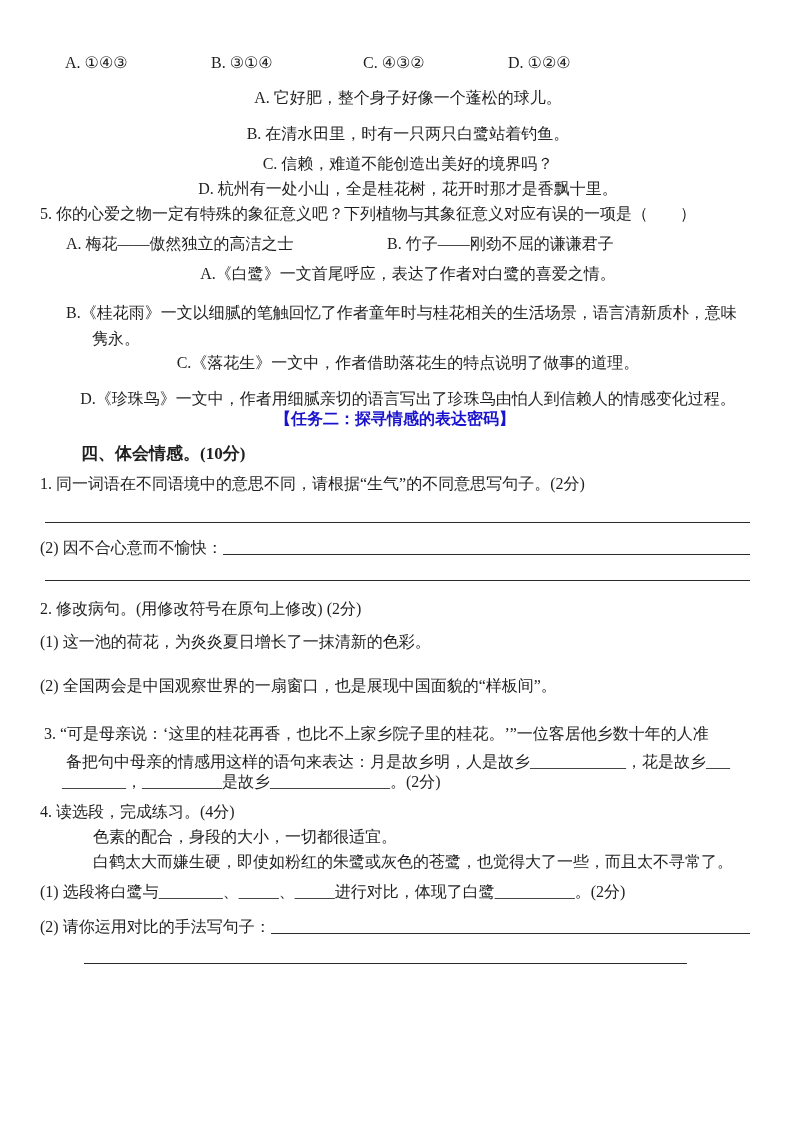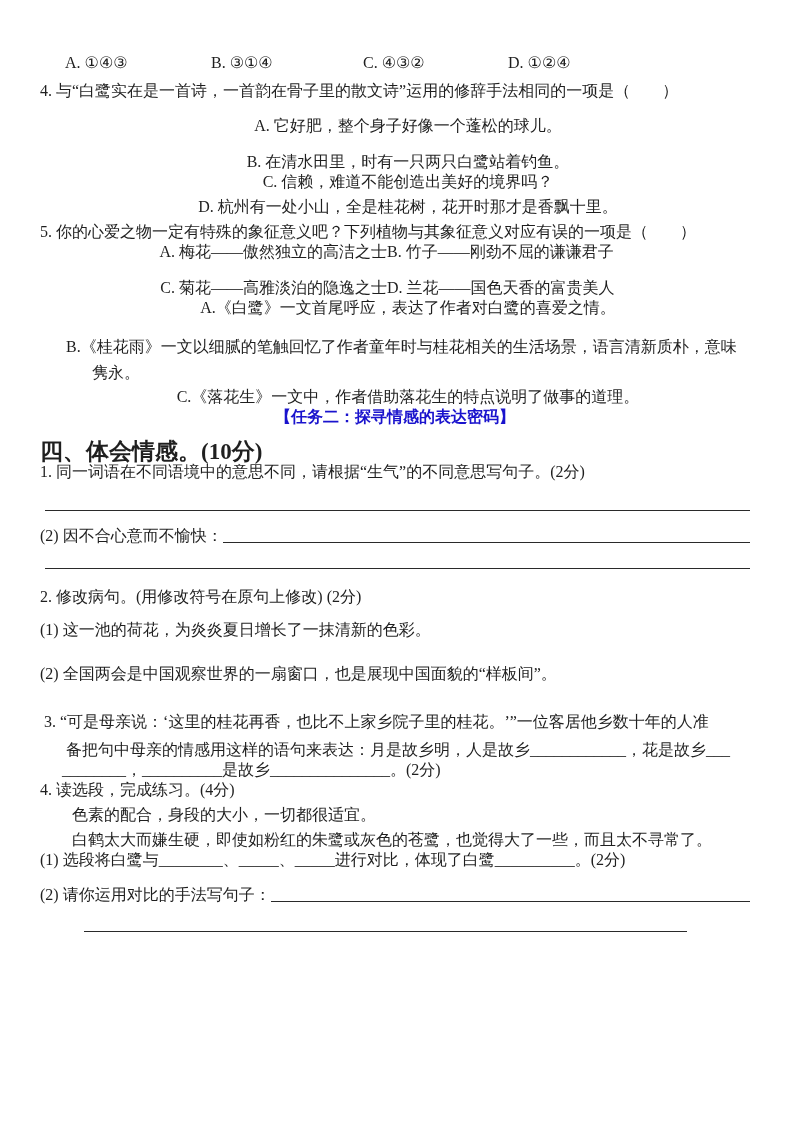--- a/index.html
+++ b/index.html
@@ -8,82 +8,78 @@
     width:793px;height:1015px;
     box-sizing:border-box;
     padding:53px 43px 0 40px;
     background:#ffffff;
     font-family:"Liberation Serif","DejaVu Serif",serif;
     font-size:16px;
     color:#1f1f1f;
     overflow:hidden;
   }
   .row{line-height:20px;white-space:nowrap;}
-  .m1{margin-top:1px}.m4{margin-top:4px}.m5{margin-top:5px}.m6{margin-top:0}
+  .m1{margin-top:1px}.m4{margin-top:4px}.m5{margin-top:5px}.m6{margin-top:10px}
   .m7{margin-top:16px}.m8{margin-top:8px}.m13{margin-top:13px}.m14{}
   .m15{margin-top:15px}.m18{margin-top:18px}.m22{margin-top:22px}.m24{margin-top:24px}
   .m26{margin-top:26px}.m28{margin-top:28px}
 
   .choices{display:flex;margin-left:25px;}
   .choices span{display:inline-block;}
   .c1{width:146px}.c2{width:152px}.c3{width:145px}
 
   .indent-opt{margin-left:26px;text-align:center;}
   .two-col{display:flex;margin-left:26px;}
-  .two-col .col1{width:321px;display:inline-block;text-align:right;}
+  .two-col .col1{width:321px;display:inline-block;}
 
   .hang{margin-left:0;padding-left:52px;text-indent:-26px;line-height:26px;}
 
   .banner{text-align:center;font-weight:bold;color:#1a13cd;}
-  .sec-title{font-weight:bold;font-size:23px;}
+  .sec-title{font-weight:bold;font-size:17px;margin-left:41px;}
 
   .fill-row{display:flex;}
   .fill-row .lbl{white-space:nowrap;}
   .fill{flex:1;border-bottom:1px solid #2a2a2a;margin-bottom:3px;}
 
   .rule{height:0;border-bottom:1px solid #2a2a2a;}
   .rule-full{margin-left:5px;}
   .rule-last{margin-left:44px;width:603px;}
 
   .q3l1{margin-left:4px;}
   .q3l2{margin-left:26px;}
   .q3l3{margin-left:22px;}
-  .passage{margin-left:32px;}
+  .passage{margin-left:53px;}
 </style>
 </head>
 <body>
 
 <div id="page">
 
   <div class="row choices">
     <span class="c1">A. ①④③</span>
     <span class="c2">B. ③①④</span>
     <span class="c3">C. ④③②</span>
     <span>D. ①②④</span>
   </div>
 
-  <div class="row m8">4. 与“白鹭实在是一首诗，一首韵在骨子里的散文诗”运用的修辞手法相同的一项是（　　）</div>
   <div class="row m15 indent-opt">A. 它好肥，整个身子好像一个蓬松的球儿。</div>
   <div class="row m7 indent-opt">B. 在清水田里，时有一只两只白鹭站着钓鱼。</div>
   <div class="row m6 indent-opt">C. 信赖，难道不能创造出美好的境界吗？</div>
   <div class="row m5 indent-opt">D. 杭州有一处小山，全是桂花树，花开时那才是香飘十里。</div>
 
   <div class="row m5">5. 你的心爱之物一定有特殊的象征意义吧？下列植物与其象征意义对应有误的一项是（　　）</div>
   <div class="row m6 two-col">
     <span class="col1">A. 梅花——傲然独立的高洁之士</span>
     <span>B. 竹子——刚劲不屈的谦谦君子</span>
   </div>
-  <div class="row m7 two-col">
-    <span class="col1">C. 菊花——高雅淡泊的隐逸之士</span>
-    <span>D. 兰花——国色天香的富贵美人</span>
-  </div>
 
   <div class="row m6 indent-opt">A.《白鹭》一文首尾呼应，表达了作者对白鹭的喜爱之情。</div>
   <div class="row m7 hang"><span>B.《桂花雨》一文以细腻的笔触回忆了作者童年时与桂花相关的生活场景，语言清新质朴，意味</span><br><span>隽永。</span></div>
   <div class="row m1 indent-opt">C.《落花生》一文中，作者借助落花生的特点说明了做事的道理。</div>
+  <div class="row m7 indent-opt">D.《珍珠鸟》一文中，作者用细腻亲切的语言写出了珍珠鸟由怕人到信赖人的情感变化过程。</div>
 
   <div class="row m14 banner">【任务二：探寻情感的表达密码】</div>
 
   <div class="row m15 sec-title">四、体会情感。(10分)</div>
 
   <div class="row m6">1. 同一词语在不同语境中的意思不同，请根据“生气”的不同意思写句子。(2分)</div>
   <div class="rule rule-full m28"></div>
   <div class="row m15 fill-row">
     <span class="lbl">(2) 因不合心意而不愉快：</span>
     <span class="fill"></span>

